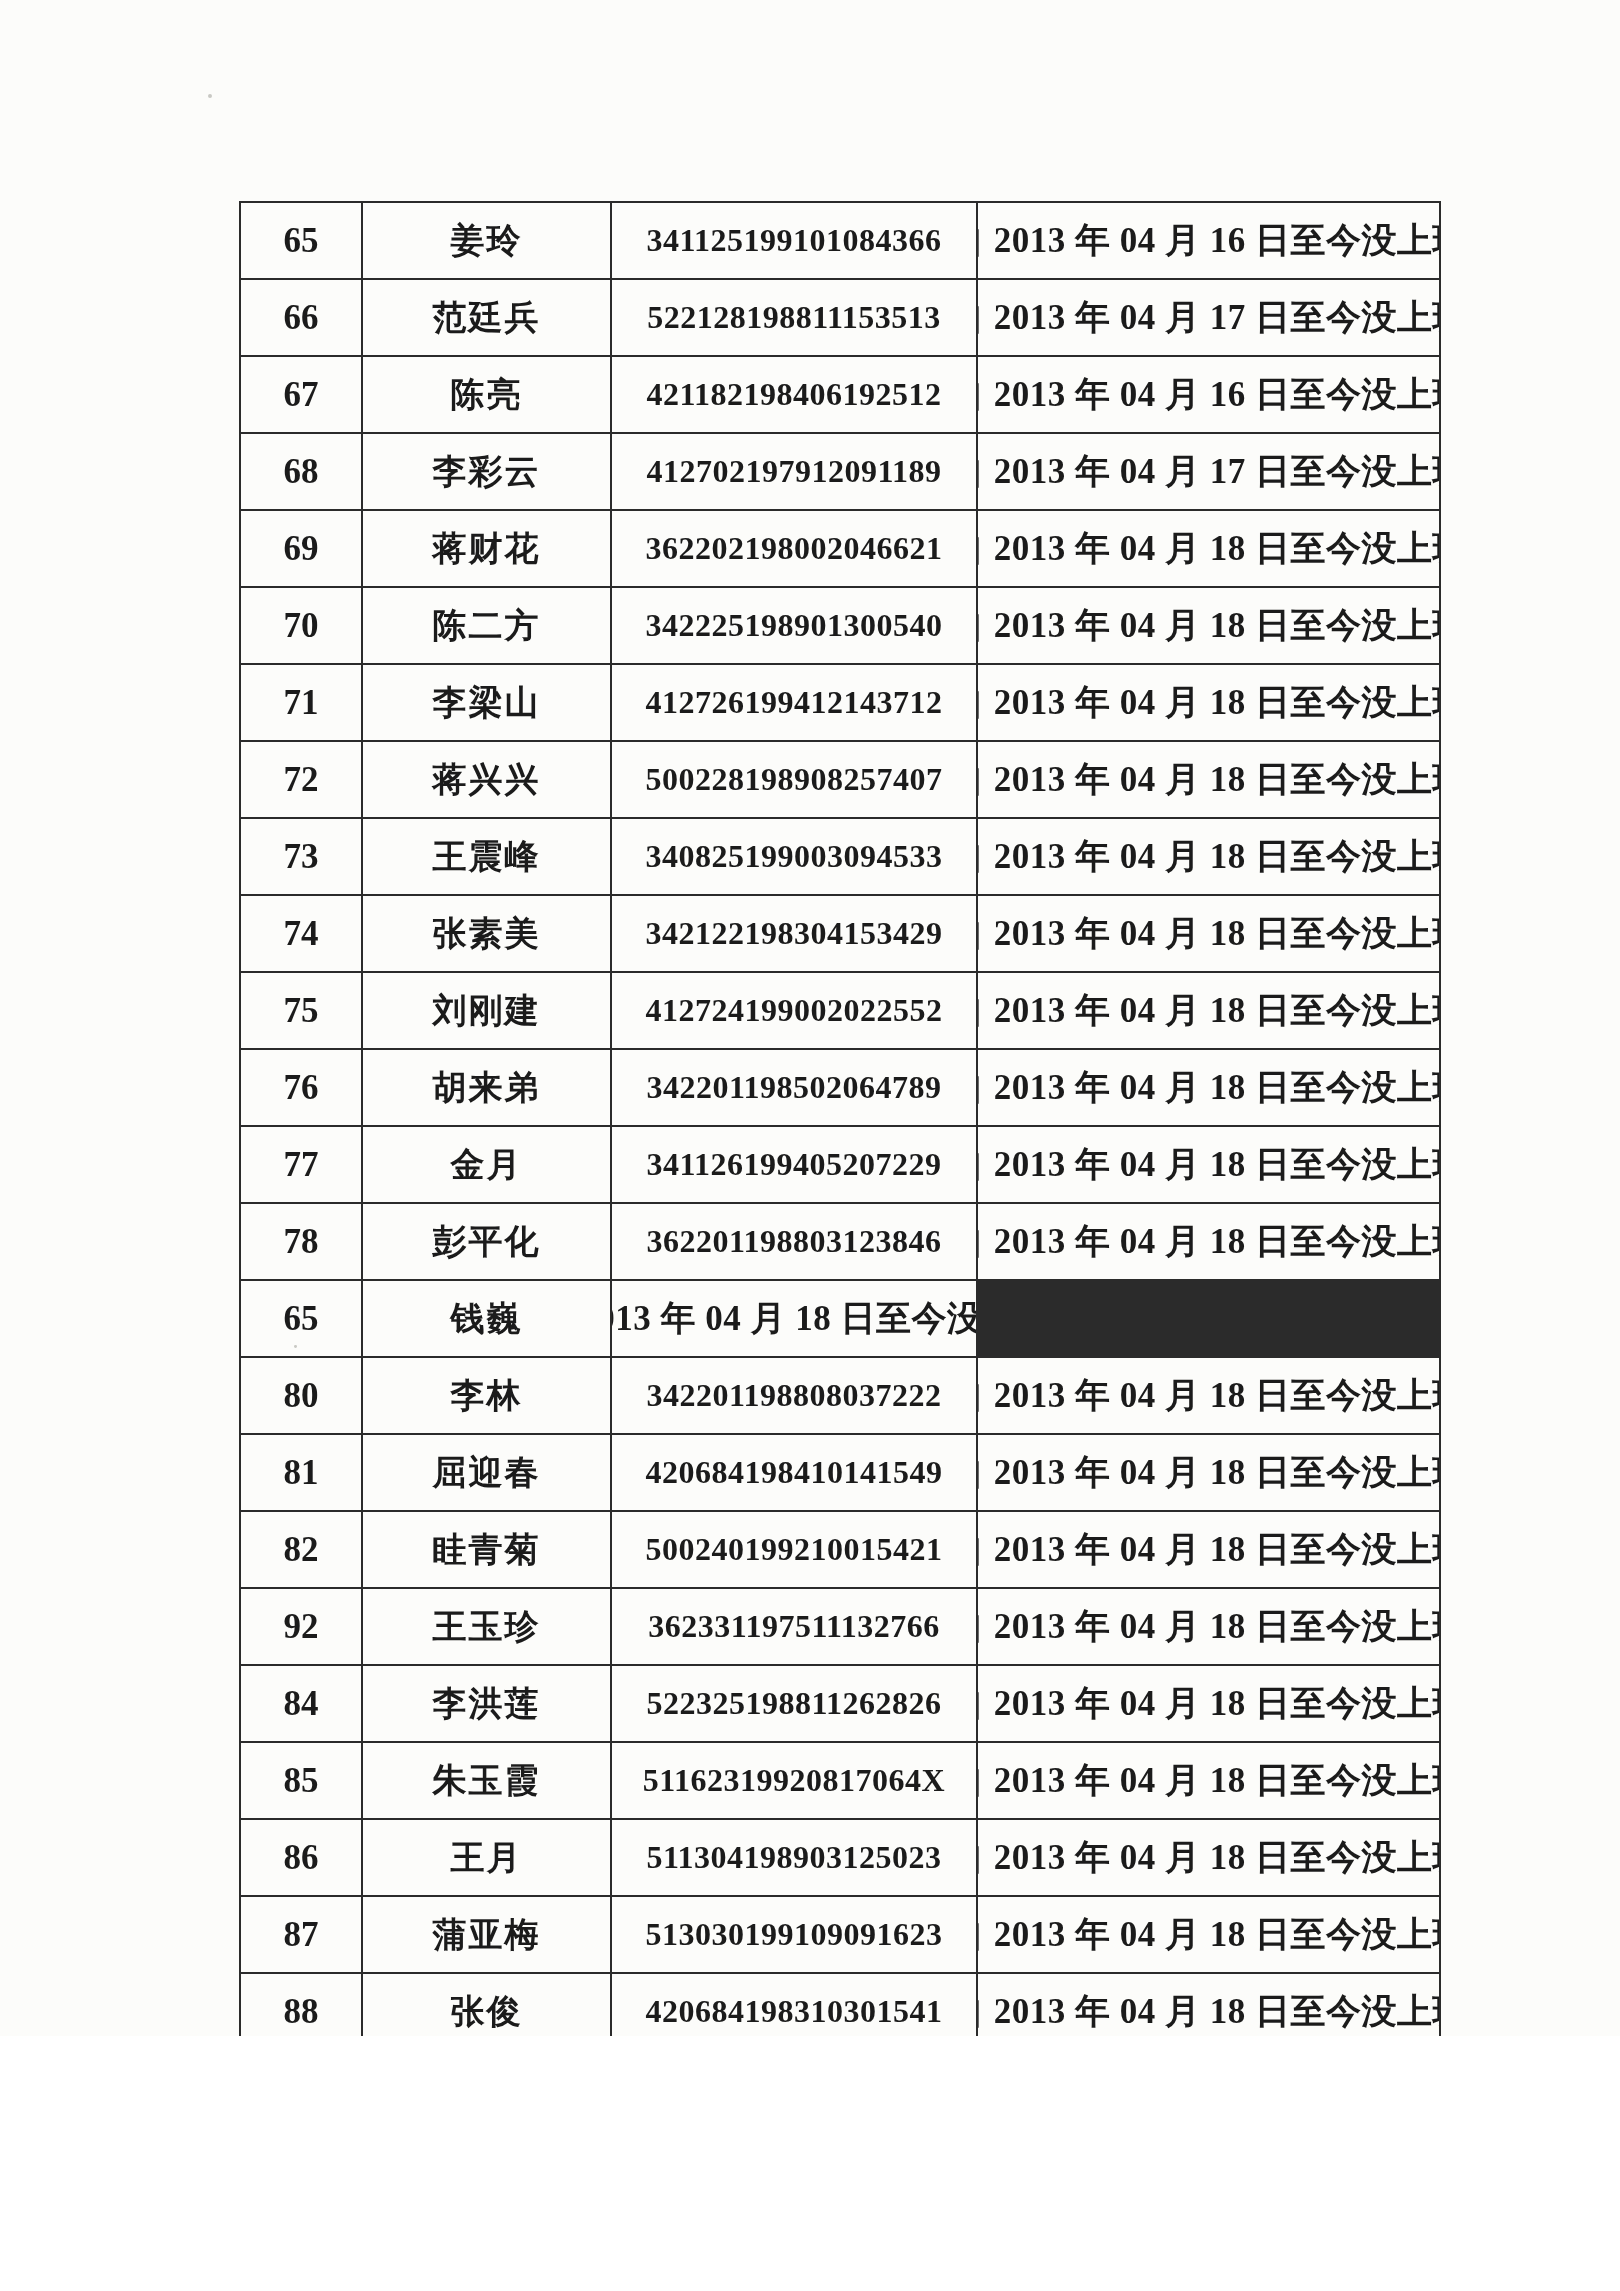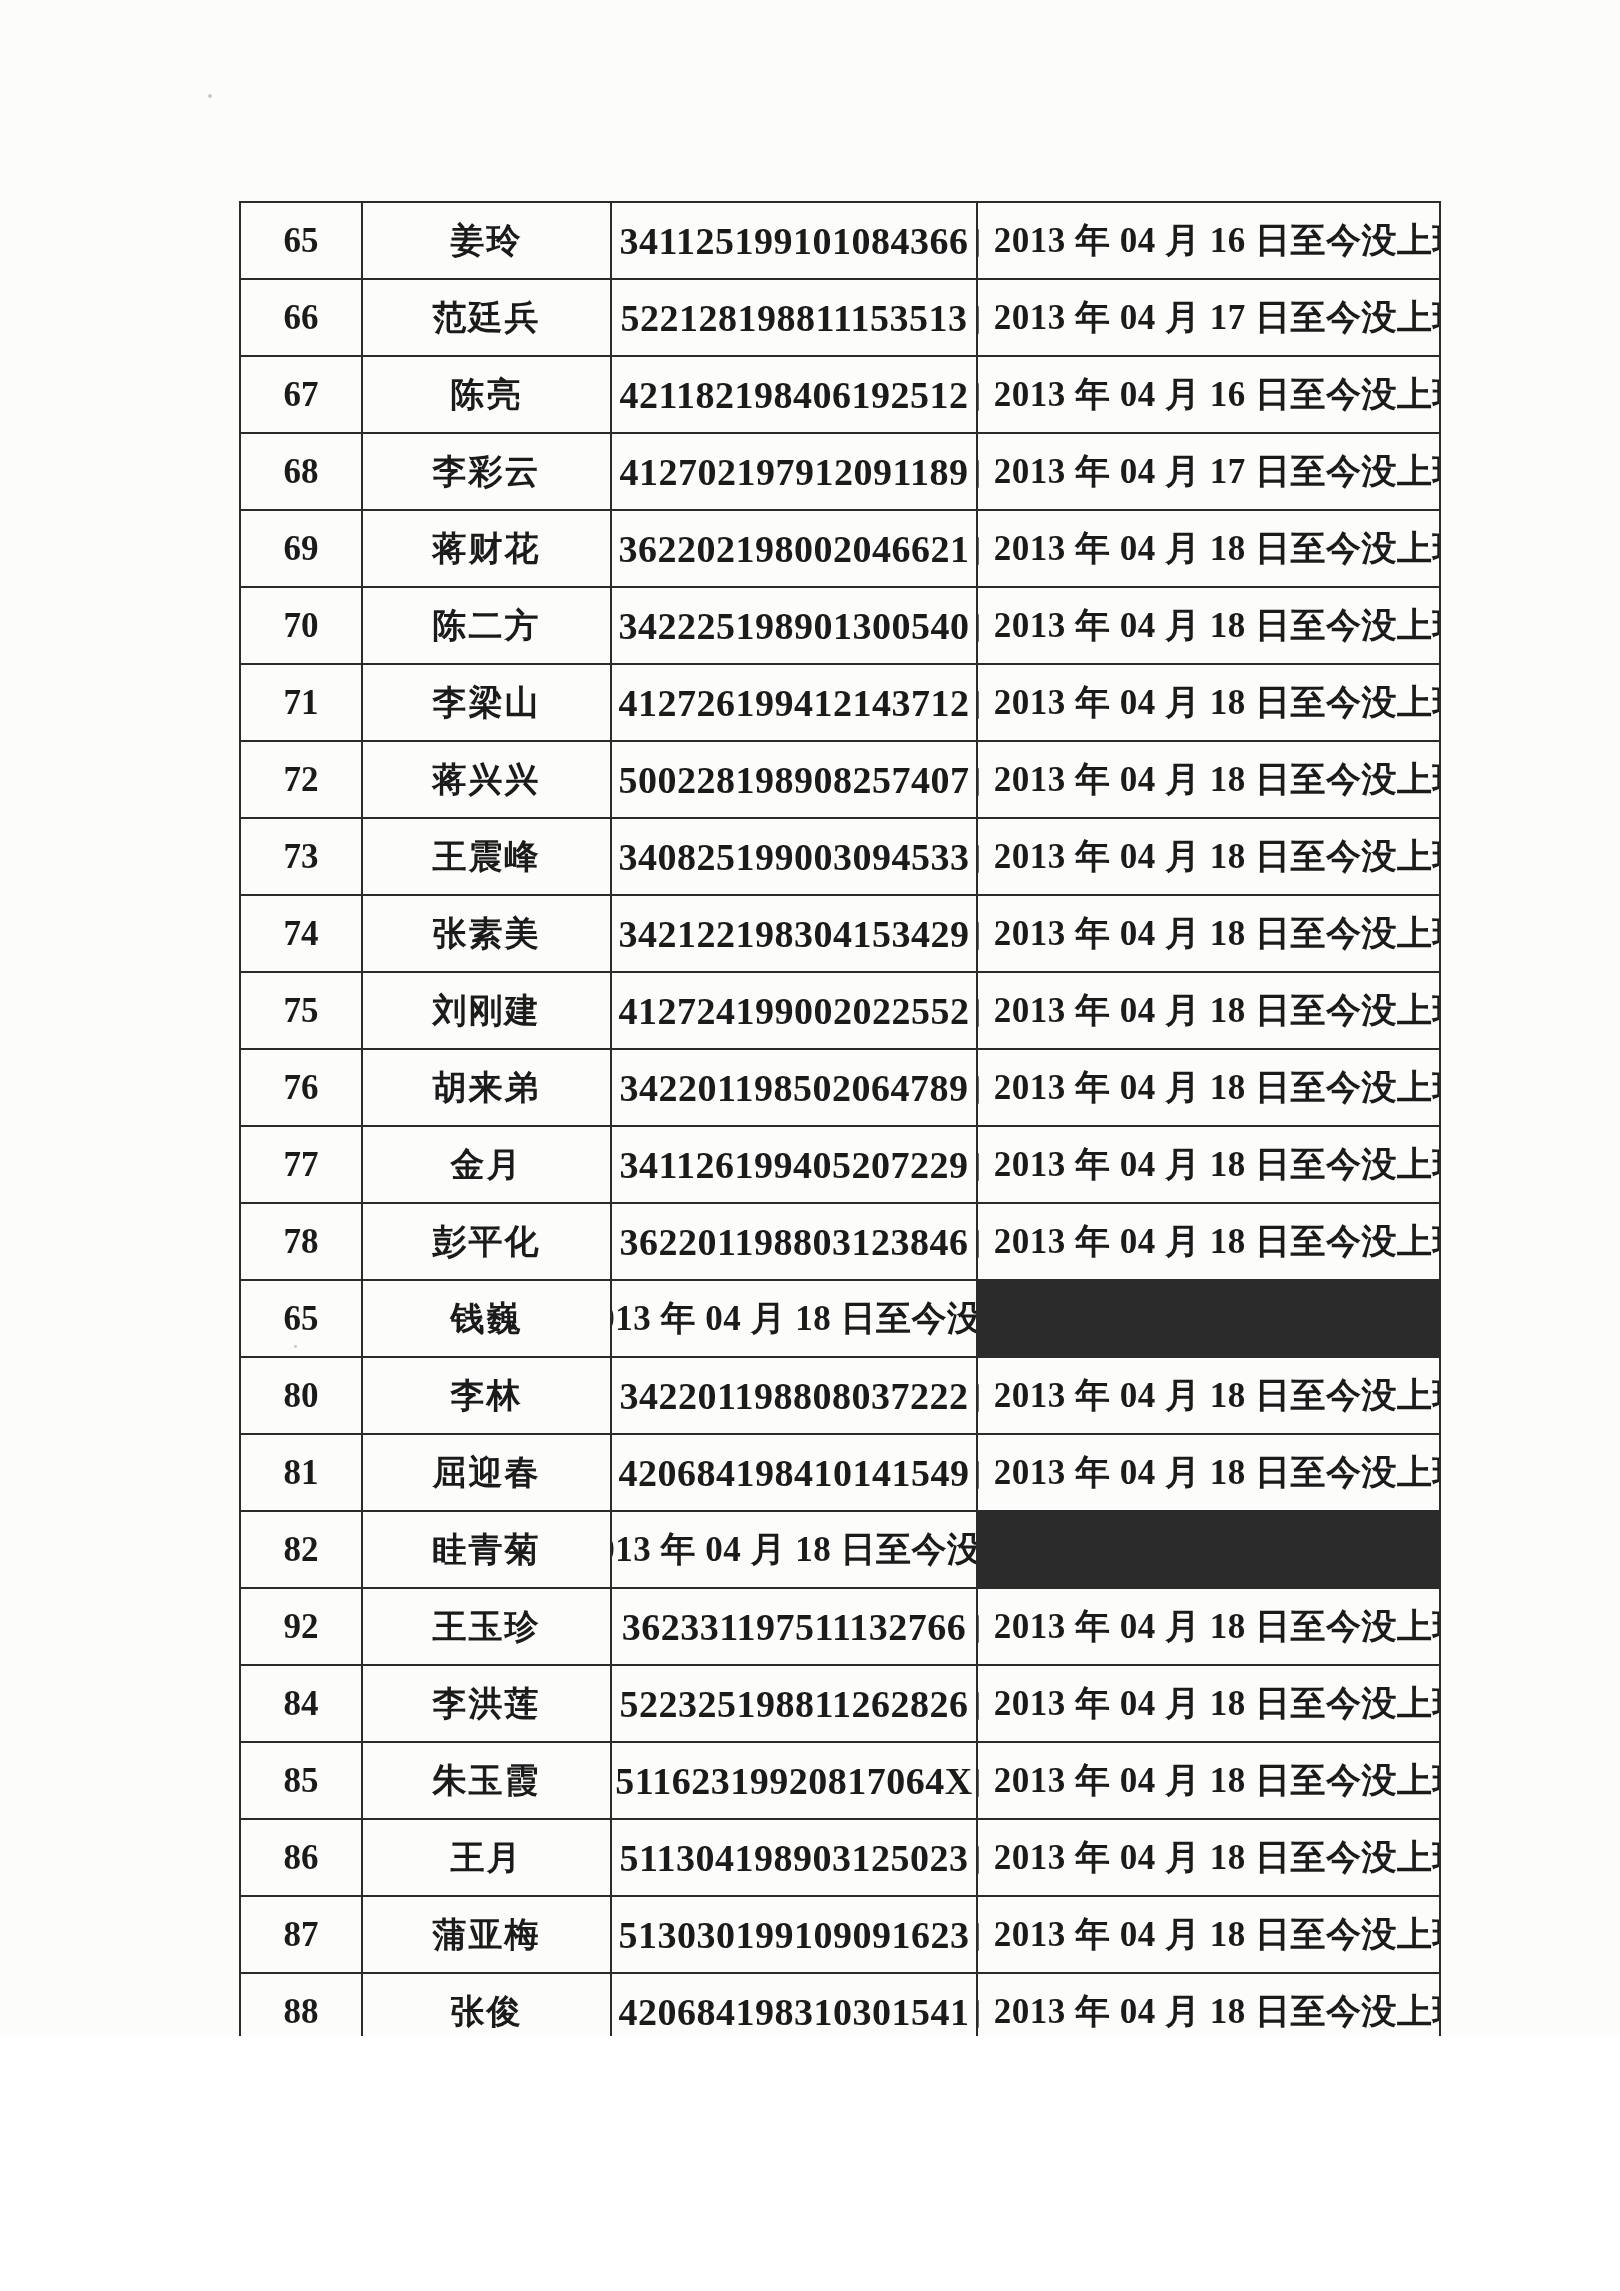--- a/index.html
+++ b/index.html
@@ -38,21 +38,21 @@
     display: flex;
     align-items: center;
     justify-content: center;
     color: var(--ink, #1b1b1b);
     font-weight: bold;
     white-space: nowrap;
     overflow: hidden;
   }
   .cell-no     { font-size: 35px; }
   .cell-name   { font-size: 34px; letter-spacing: 2px; }
-  .cell-id     { font-size: 38px; letter-spacing: 0.5px; }
+  .cell-id     { font-size: 32px; letter-spacing: 0.5px; }
   .cell-status { font-size: 35px; letter-spacing: 0.5px; }
   
   .page-bottom-edge {
     position: absolute;
     left: 0;
     top: 2260px;
     width: 1620px;
     height: 2px;
     background: var(--edge, #d6d6d0);
     transform: rotate(0.08deg);
@@ -187,20 +187,21 @@
       </div>
       <div class="trow">
         <div class="tcell cell-no">81</div>
         <div class="tcell cell-name">屈迎春</div>
         <div class="tcell cell-id">420684198410141549</div>
         <div class="tcell cell-status">自 2013 年 04 月 18 日至今没上班</div>
       </div>
       <div class="trow">
         <div class="tcell cell-no">82</div>
         <div class="tcell cell-name">眭青菊</div>
+        <div class="tcell cell-id">500240199210015421</div>
         <div class="tcell cell-status">自 2013 年 04 月 18 日至今没上班</div>
       </div>
       <div class="trow">
         <div class="tcell cell-no">92</div>
         <div class="tcell cell-name">王玉珍</div>
         <div class="tcell cell-id">362331197511132766</div>
         <div class="tcell cell-status">自 2013 年 04 月 18 日至今没上班</div>
       </div>
       <div class="trow">
         <div class="tcell cell-no">84</div>

